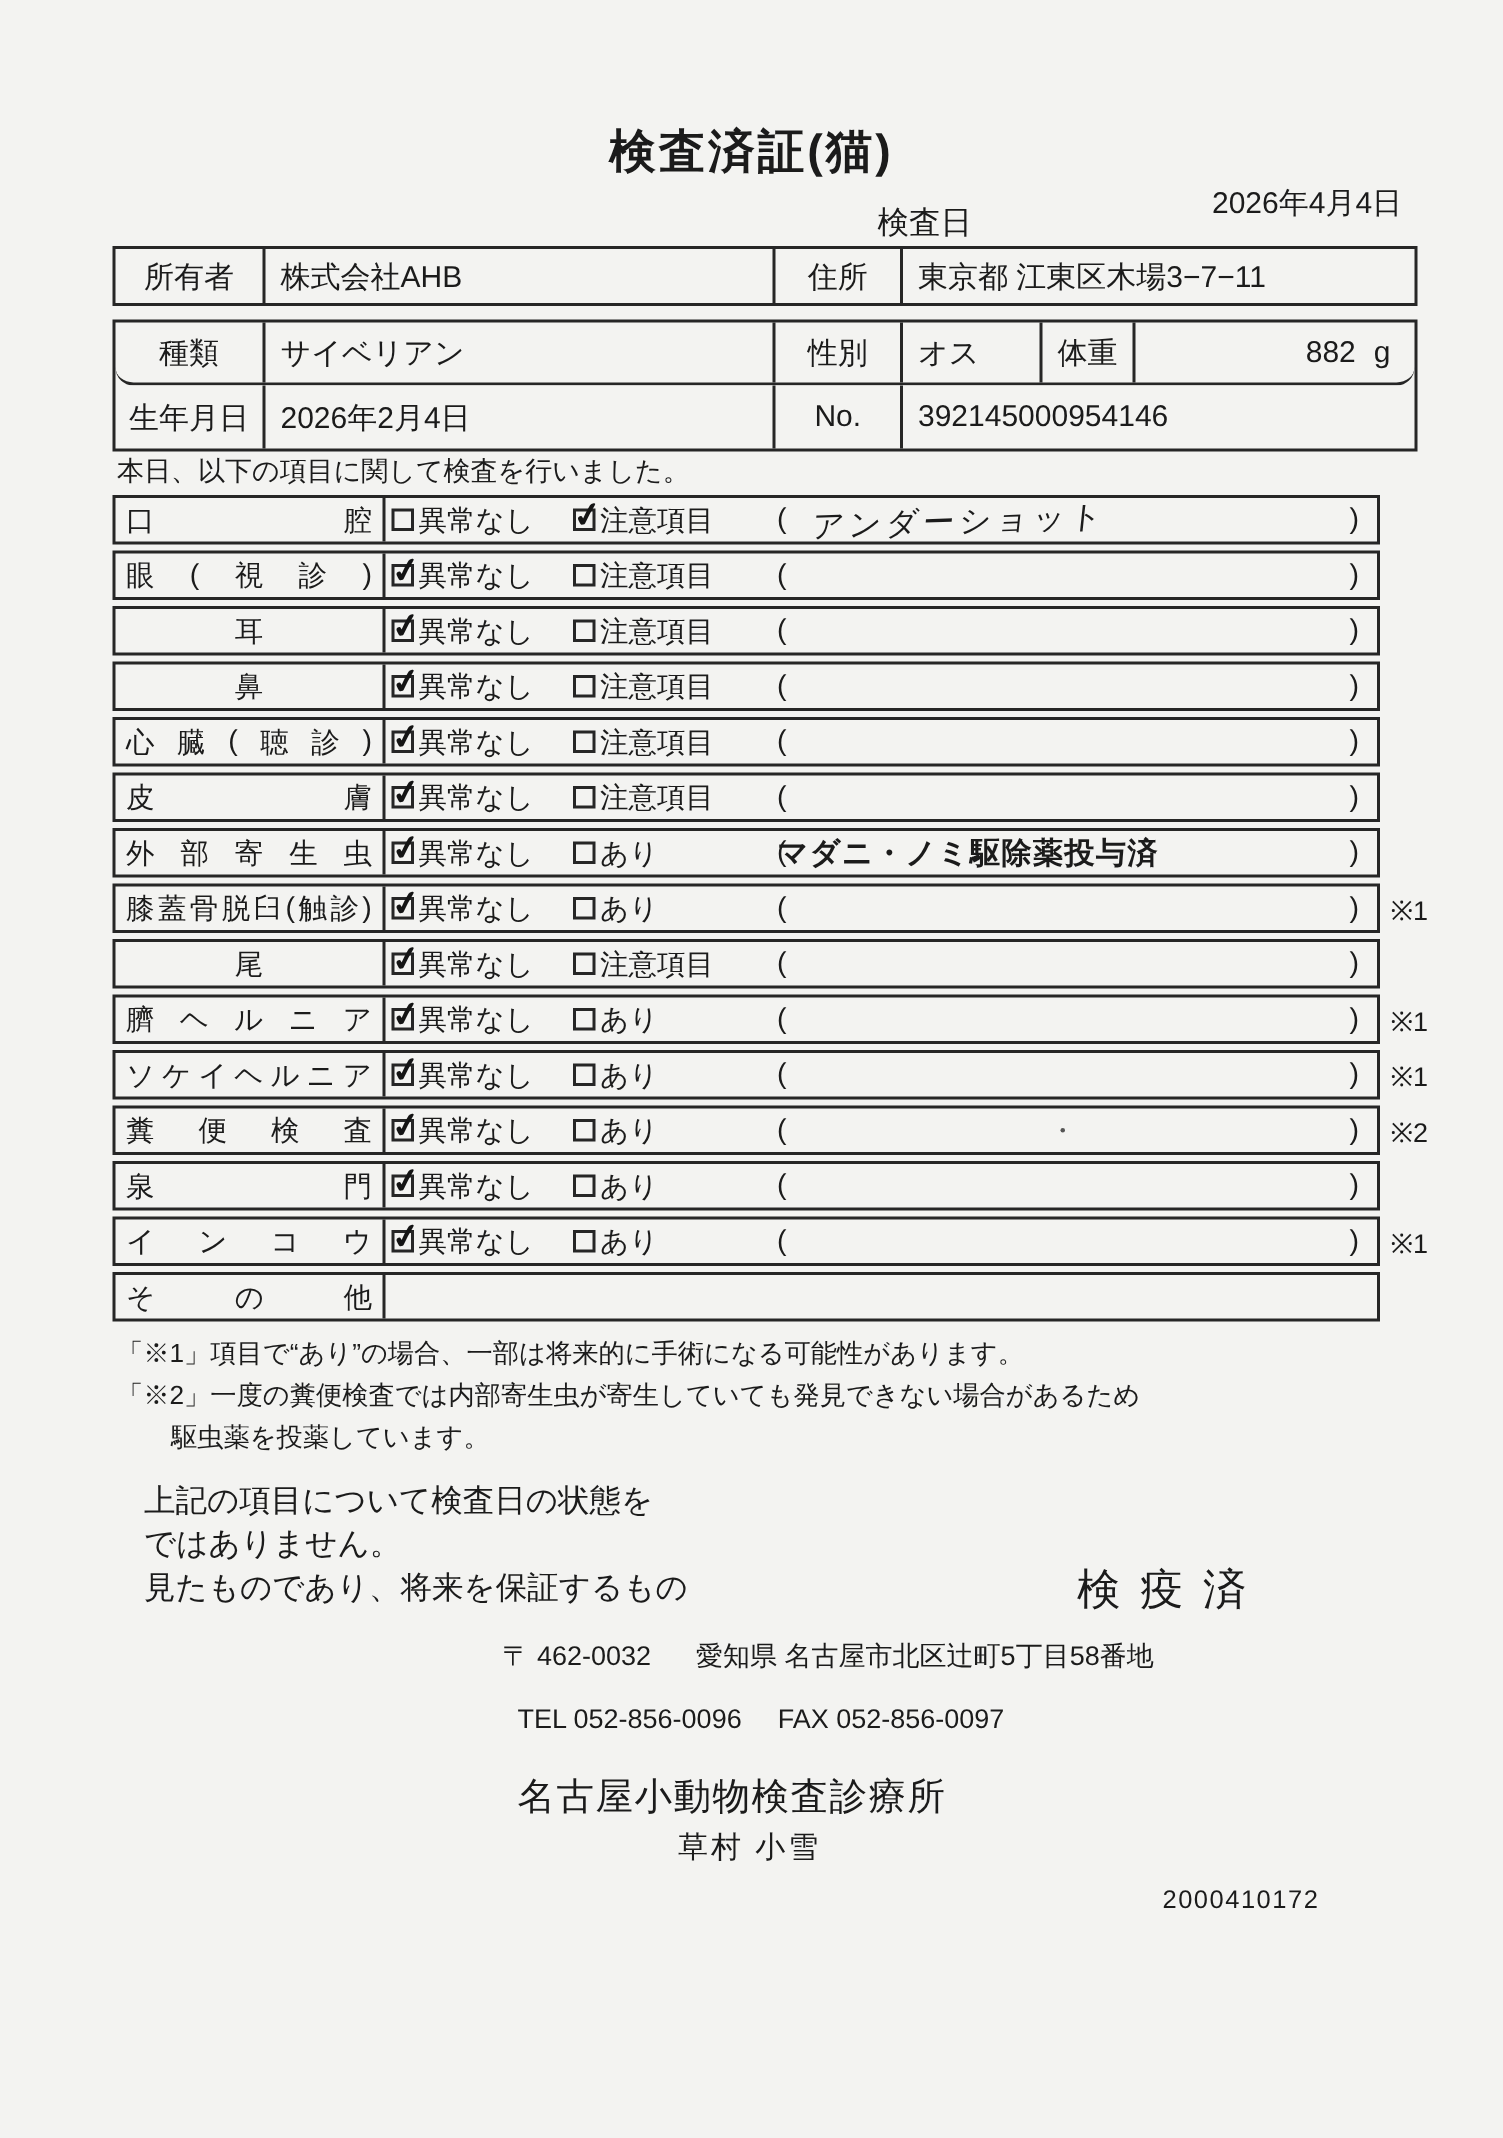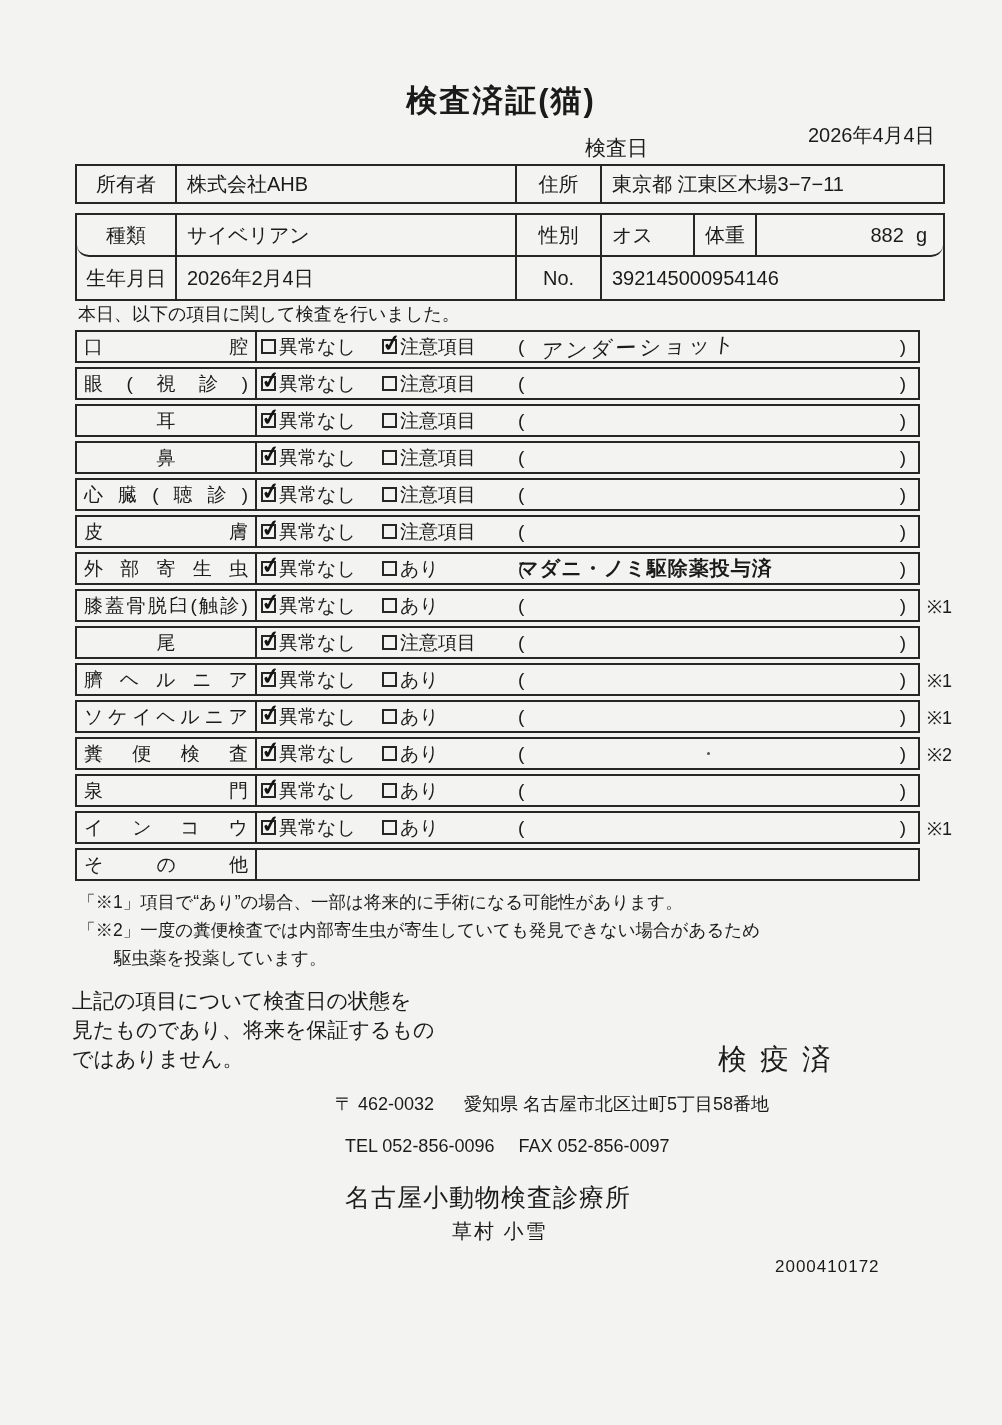--- a/index.html
+++ b/index.html
@@ -65,21 +65,21 @@
     transform:skewX(-8deg) rotate(-2deg) translateY(-2px);
   }
   .paren-value.print { font-weight:700; font-size:20px; padding-left:0; margin-left:-6px; letter-spacing:1px;font-family:Liberation Mono, monospace; }
   .artifact-dot { width:3px; height:3px; border-radius:50%; background:#555; margin-right:190px; }
   .row-note { width:50px; display:flex; align-items:center; padding-left:7px; font-size:18px; }
 
   
   .notes { position:absolute; top:888px; left:78px; font-size:17.5px; }
   .note-line { line-height:28px; }
   .note-line.indent { padding-left:36px; }
-  .statement { position:absolute; top:986px; left:72px; font-size:21px; font-weight:500; }
+  .statement { position:absolute; top:986px; left:96px; font-size:21px; font-weight:500; }
   .statement div { line-height:29px; }
   .stamp { position:absolute; top:1040px; left:718px; font-size:29px; letter-spacing:13px; font-weight:500; white-space:nowrap; }
   .f-postal { position:absolute; top:1092px; left:335px; font-size:18px; display:flex; gap:30px; }
   .f-tel { position:absolute; top:1136px; left:345px; font-size:18px; display:flex; gap:24px; }
   .f-clinic { position:absolute; top:1181px; left:345px; font-size:25px; letter-spacing:1px; }
   .f-vet { position:absolute; top:1218px; left:452px; font-size:20px; letter-spacing:2px; }
   .f-serial { position:absolute; top:1257px; left:775px; font-size:17px; letter-spacing:1px; }
 </style>
 </head>
 <body>
@@ -490,22 +490,22 @@
   </div>
 
   <div class="notes">
       <div class="note-line">「※1」項目で“あり”の場合、一部は将来的に手術になる可能性があります。</div>
       <div class="note-line">「※2」一度の糞便検査では内部寄生虫が寄生していても発見できない場合があるため</div>
       <div class="note-line indent">駆虫薬を投薬しています。</div>
     </div>
 
   <div class="statement">
       <div>上記の項目について検査日の状態を</div>
+      <div>ではありません。</div>
       <div>見たものであり、将来を保証するもの</div>
-      <div>ではありません。</div>
     </div>
 
   <div class="stamp">検疫済</div>
 
   <div class="f-postal">
     <span>〒 462-0032</span>
     <span>愛知県 名古屋市北区辻町5丁目58番地</span>
   </div>
   <div class="f-tel">
     <span>TEL 052-856-0096</span>

